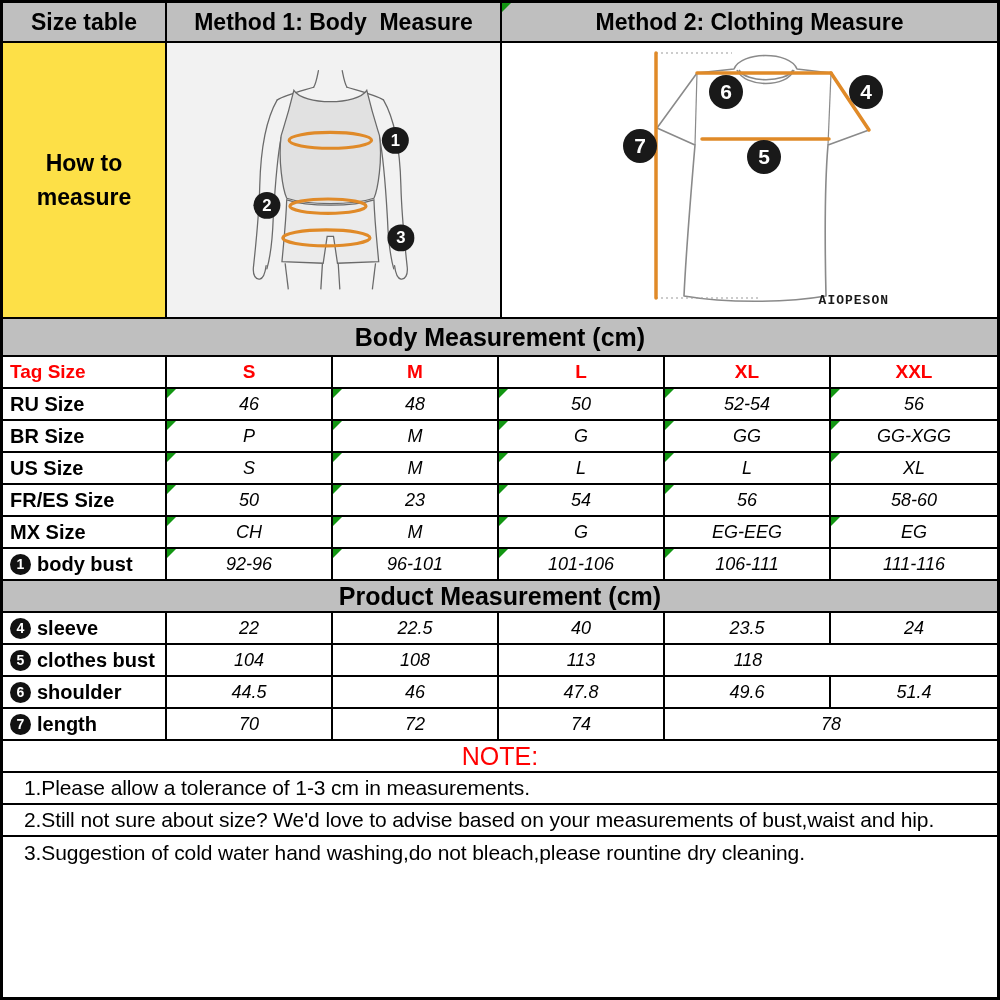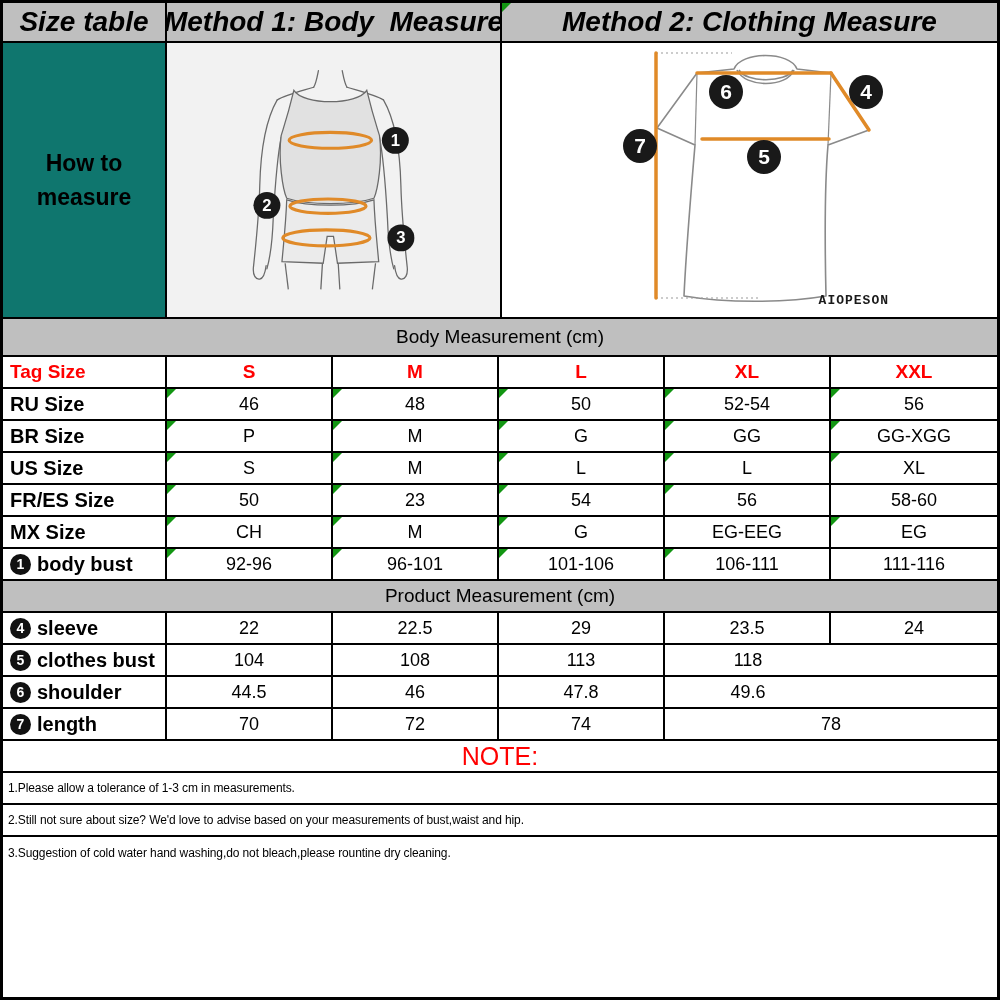--- a/index.html
+++ b/index.html
@@ -11,28 +11,28 @@
   .c:last-child { border-right:none; }
   .w0 { width:164px; flex:0 0 auto; }
   .w  { width:166px; flex:0 0 auto; }
   .wlast { flex:1 1 auto; }
   .wt1 { width:335px; flex:0 0 auto; }
   .grey { background:#bfbfbf; }
   .r-top { height:40px; }
   .r-illus { height:276px; }
   .r-sec { height:38px; }
   .r-40 { height:32px; }
-  .h1 { font-weight:bold; font-size:28px; white-space:pre;font-style:italic; }
-  .sec-title { font-weight:normal; font-size:19px; }
-  .howto { flex-direction:column; font-weight:bold; font-size:23px; line-height:1.5; background:#0f766e; }
+  .h1 { font-weight:bold; font-size:23px; white-space:pre; }
+  .sec-title { font-weight:bold; font-size:25px; }
+  .howto { flex-direction:column; font-weight:bold; font-size:23px; line-height:1.5; background:#fde047; }
   .lbl { justify-content:flex-start; padding-left:7px; font-weight:bold; font-size:20px; white-space:nowrap; }
-  .val { font-size:18px; }
+  .val { font-size:18px;font-style:italic; }
   .tag { color:#ff0000; font-weight:bold; font-size:19px; }
   .note-title { color:#ff0000; font-size:25px; }
-  .note { justify-content:flex-start; padding-left:5px; font-size:12px; letter-spacing:-0.1px; white-space:nowrap; }
+  .note { justify-content:flex-start; padding-left:21px; font-size:21px; letter-spacing:-0.1px; white-space:nowrap; }
   .gt { position:absolute; top:0; left:0; width:0; height:0; border-top:9px solid #129612; border-right:9px solid transparent; }
   .mk { width:21px; height:21px; border-radius:50%; background:#111; color:#fff; font-weight:bold; font-size:14px; display:inline-flex; align-items:center; justify-content:center; margin-right:6px; flex:0 0 auto; }
   .illus-cell { background:#fff; padding:0; }
   .illus-cell.bodybg { background:#f2f2f2; }
   svg { display:block; }
 </style>
 </head>
 <body>
 
 <div class="sheet">
@@ -291,21 +291,21 @@
     </div>
   </div>
 
   <div class="row r-40">
     <div class="c w0 lbl">
         <span class="mk">4</span>
         <span>sleeve</span>
       </div>
     <div class="c w val">22</div>
     <div class="c w val">22.5</div>
-    <div class="c w val">29</div>
+    <div class="c w val">40</div>
     <div class="c w val">23.5</div>
     <div class="c wlast val">24</div>
   </div>
 
   <div class="row r-40">
     <div class="c w0 lbl">
         <span class="mk">5</span>
         <span>clothes bust</span>
       </div>
     <div class="c w val">104</div>
@@ -316,20 +316,21 @@
 
   <div class="row r-40">
     <div class="c w0 lbl">
         <span class="mk">6</span>
         <span>shoulder</span>
       </div>
     <div class="c w val">44.5</div>
     <div class="c w val">46</div>
     <div class="c w val">47.8</div>
     <div class="c w val">49.6</div>
+    <div class="c wlast val">51.4</div>
   </div>
 
   <div class="row r-40">
     <div class="c w0 lbl">
         <span class="mk">7</span>
         <span>length</span>
       </div>
     <div class="c w val">70</div>
     <div class="c w val">72</div>
     <div class="c w val">74</div>

